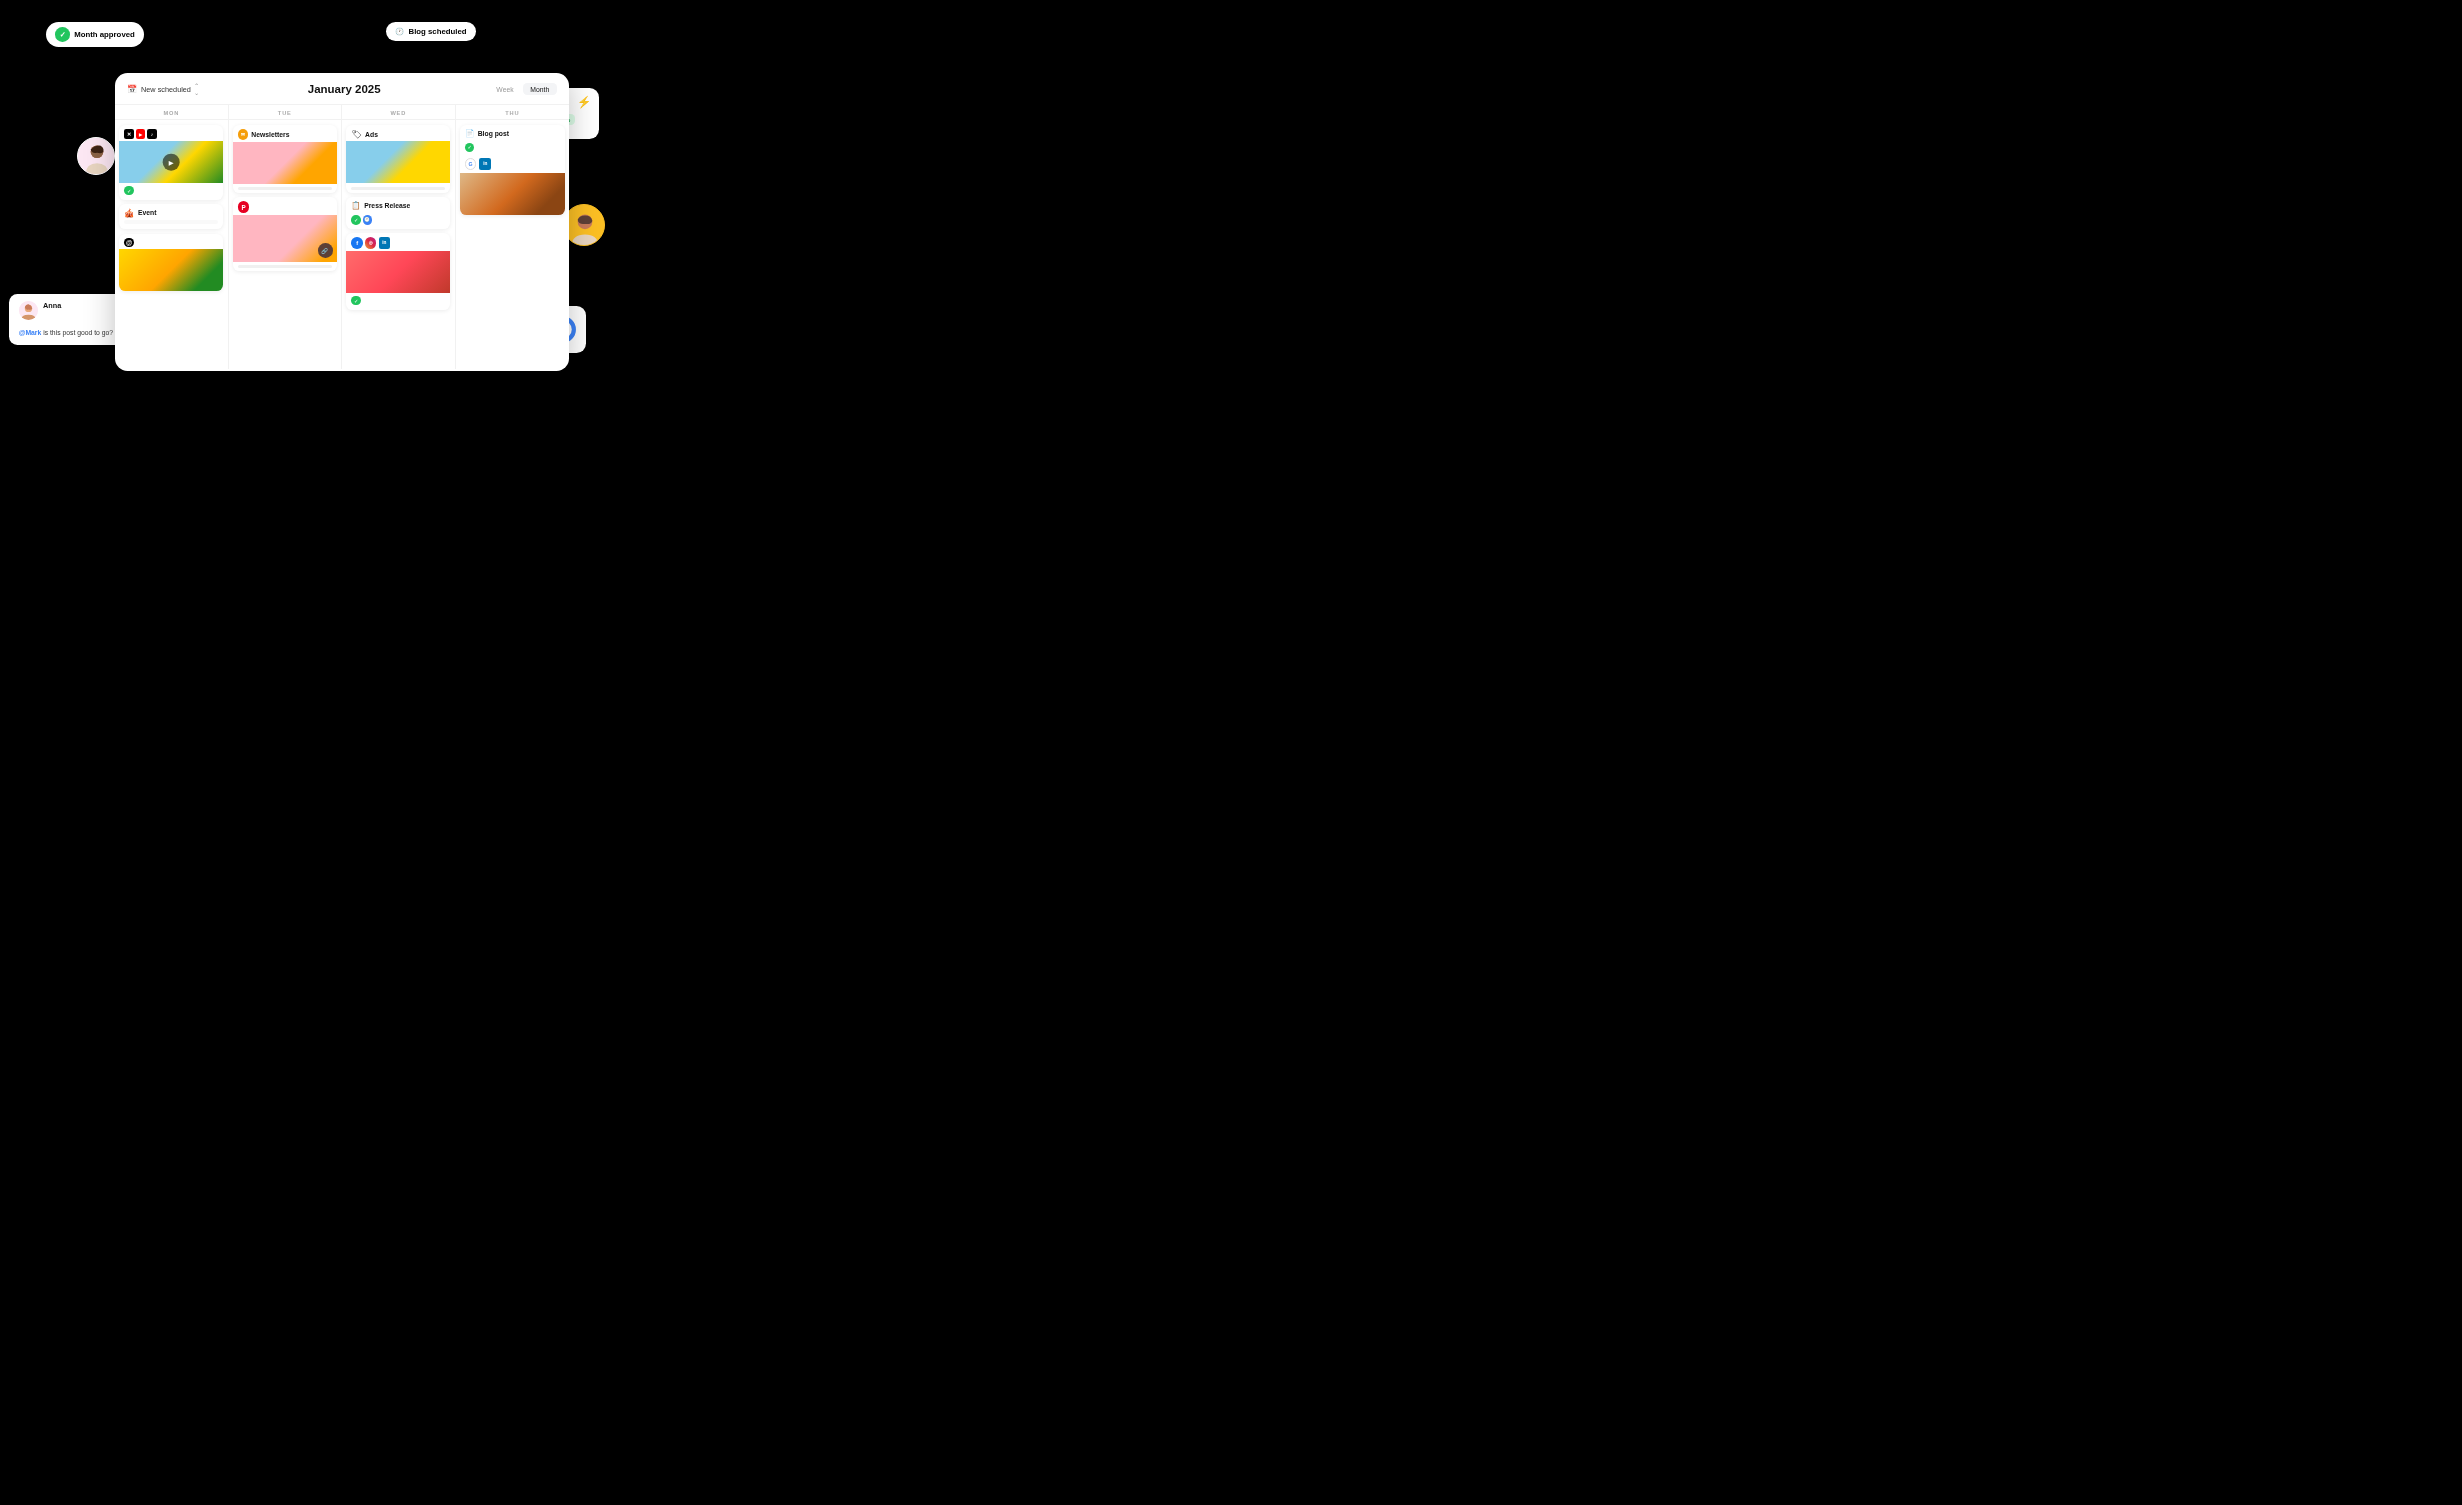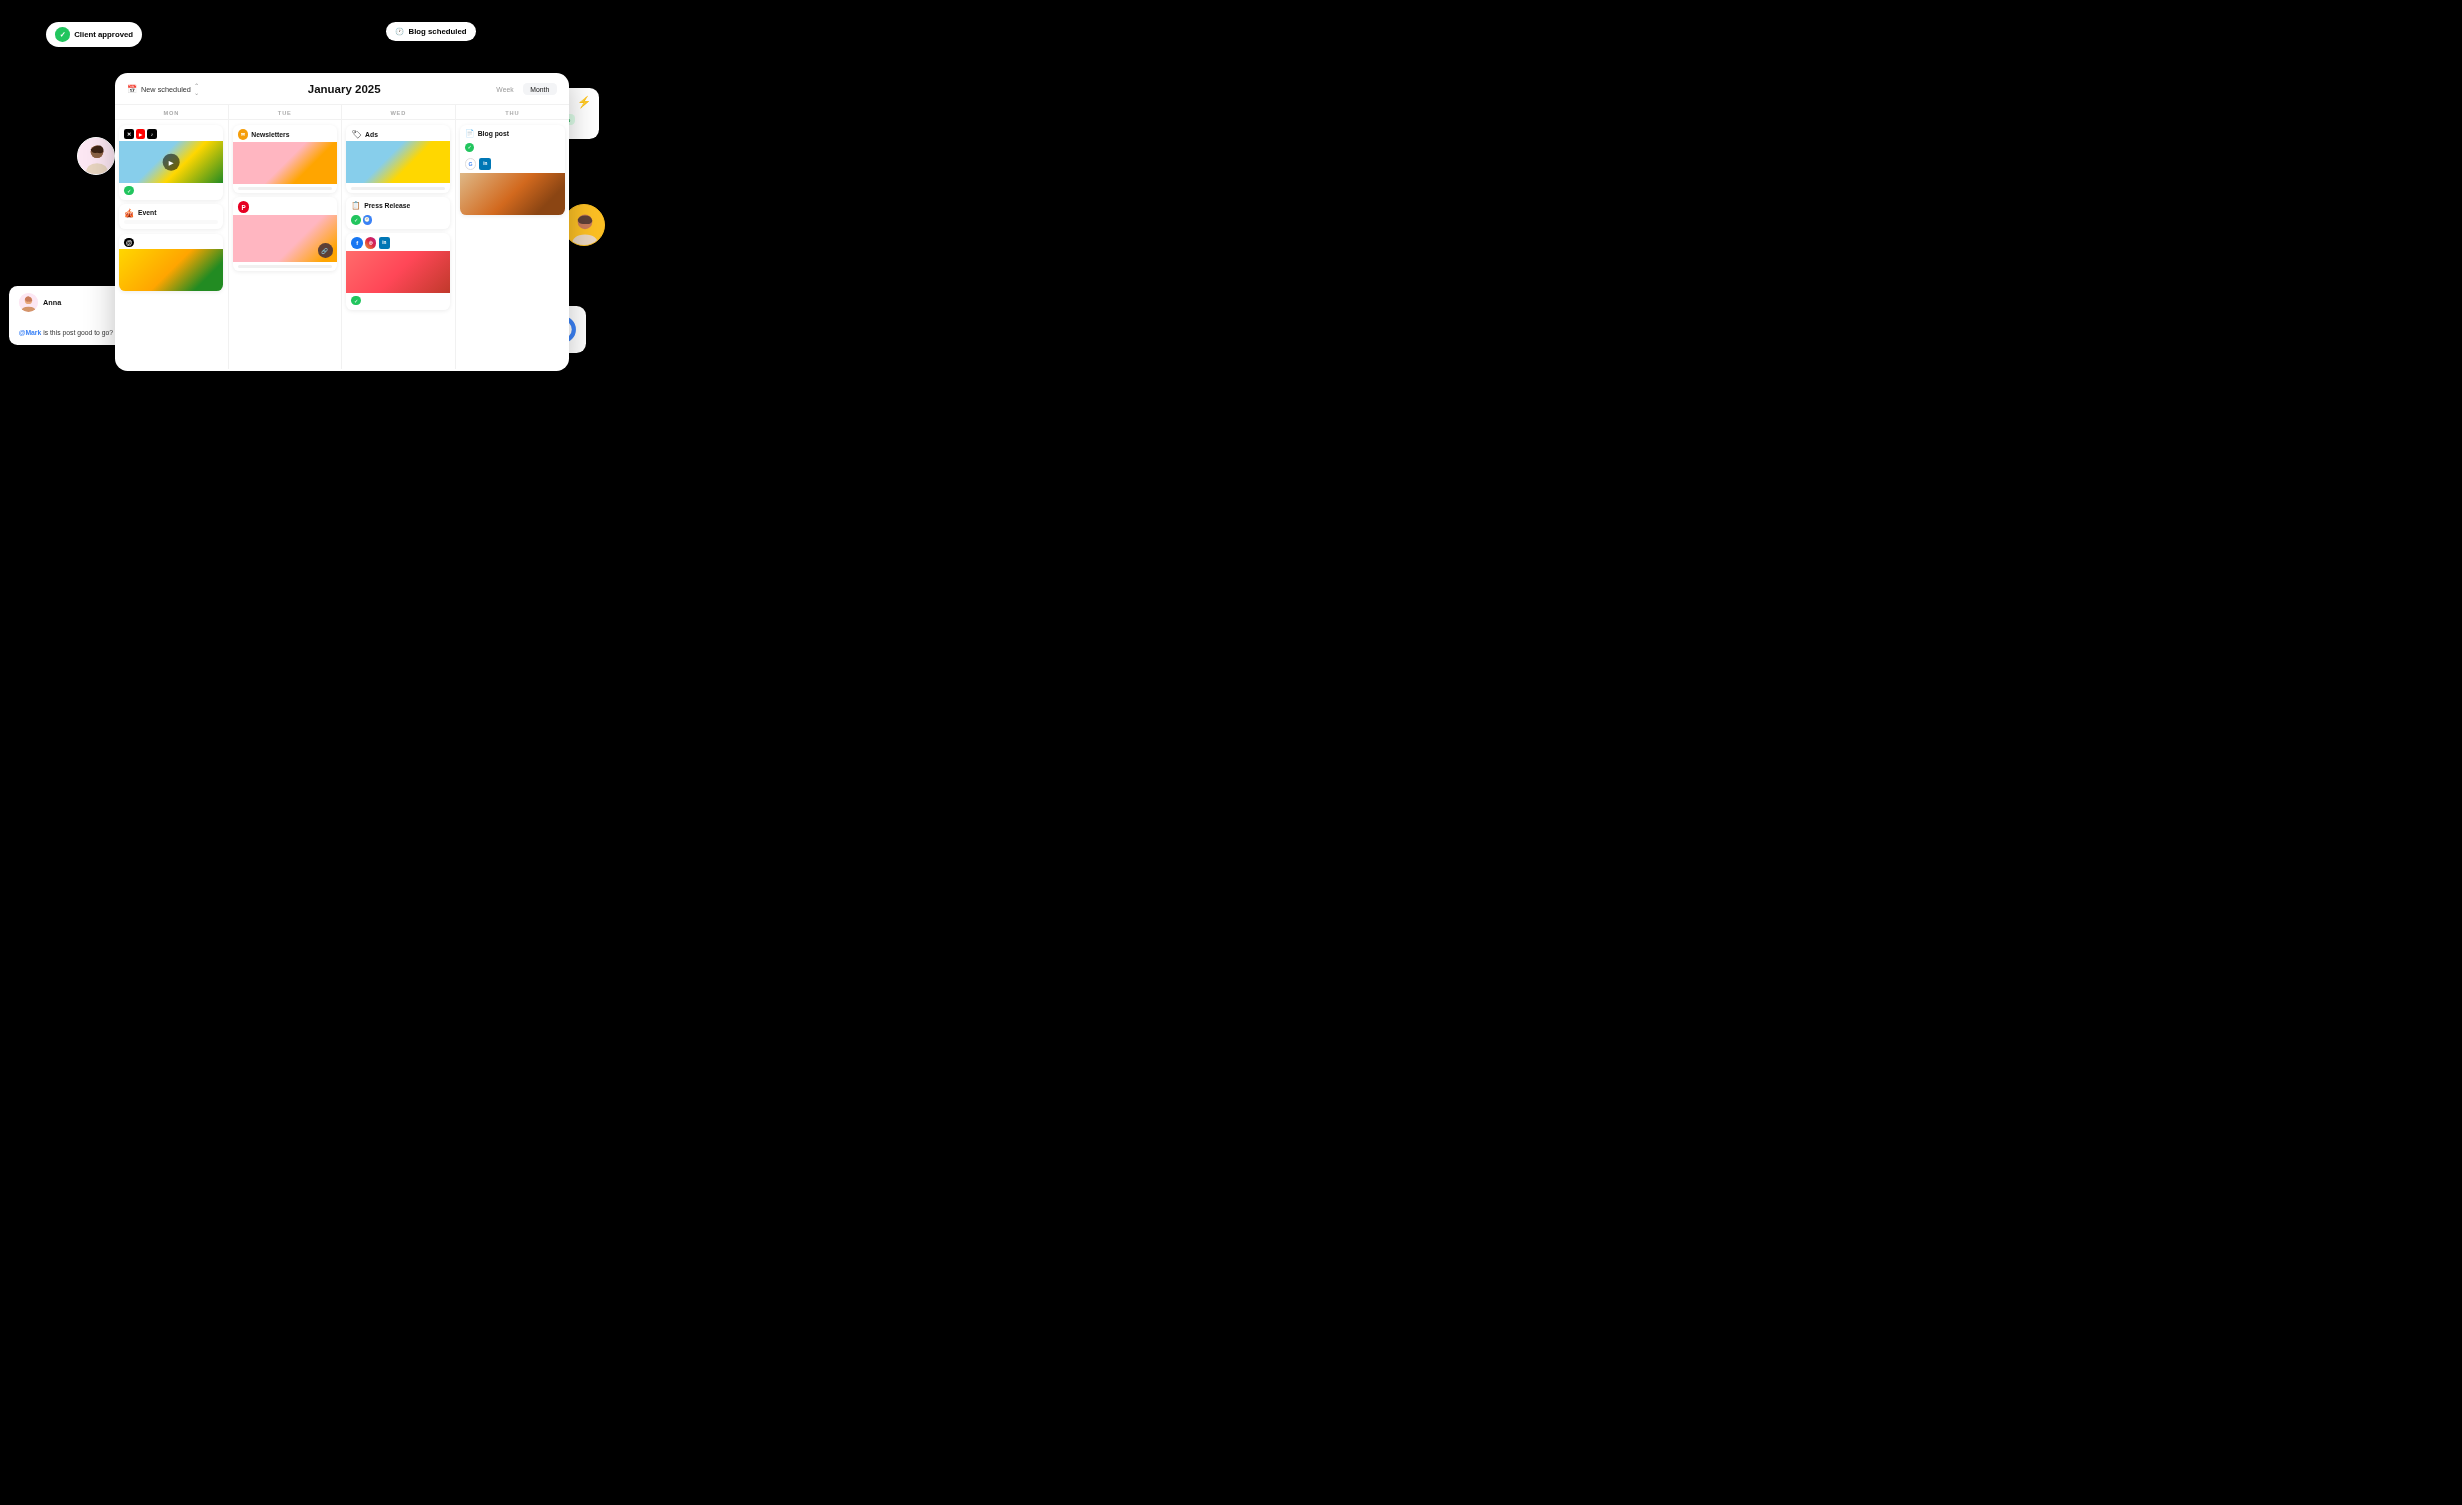--- a/index.html
+++ b/index.html
@@ -97,21 +97,21 @@
     
     .comment-bubble {
       position: absolute;
       background: #fff;
       border-radius: 8.4px;
       padding: 7.3px 9.4px;
       box-shadow: 0 2.1px 10.4px rgba(0,0,0,0.15);
       width: 115px;
     }
     .comment-row {
-      display: flex; align-items: center; gap: 5.2px; margin-bottom: 16px;
+      display: flex; align-items: flex-start; gap: 5.2px; margin-bottom: 8px;
     }
     .comment-avatar {
       width: 19px; height: 19px; border-radius: 50%; background: #fce7f3;
       overflow: hidden; flex-shrink: 0;
     }
     .comment-name { font-weight: 700; font-size: 7.3px; color: #111; }
     .comment-text { font-size: 6.8px; color: #333; line-height: 1.4; }
     .comment-mention { color: #3b82f6; font-weight: 600; }
 
     
@@ -301,21 +301,21 @@
       display: flex; align-items: center; justify-content: center;
       color: #fff; font-size: 5.7px;
       bottom: 4.2px; right: 4.2px;
     }
   </style>
 </head>
 <body>
 
 <div class="badge" style="top:22px; left:46px;">
   <div class="badge-green-dot">✓</div>
-  <span>Client approved</span>
+  <span>Month approved</span>
 </div>
 
 <div class="badge" style="top:22px; right:151px;">
   <span class="badge-clock">🕐</span>
   <span>Blog scheduled</span>
 </div>
 
 <div class="engagement-card" style="top:88px; right:28px;">
   <span class="bolt-icon">⚡</span>
   <div class="engagement-title">Engagement</div>

